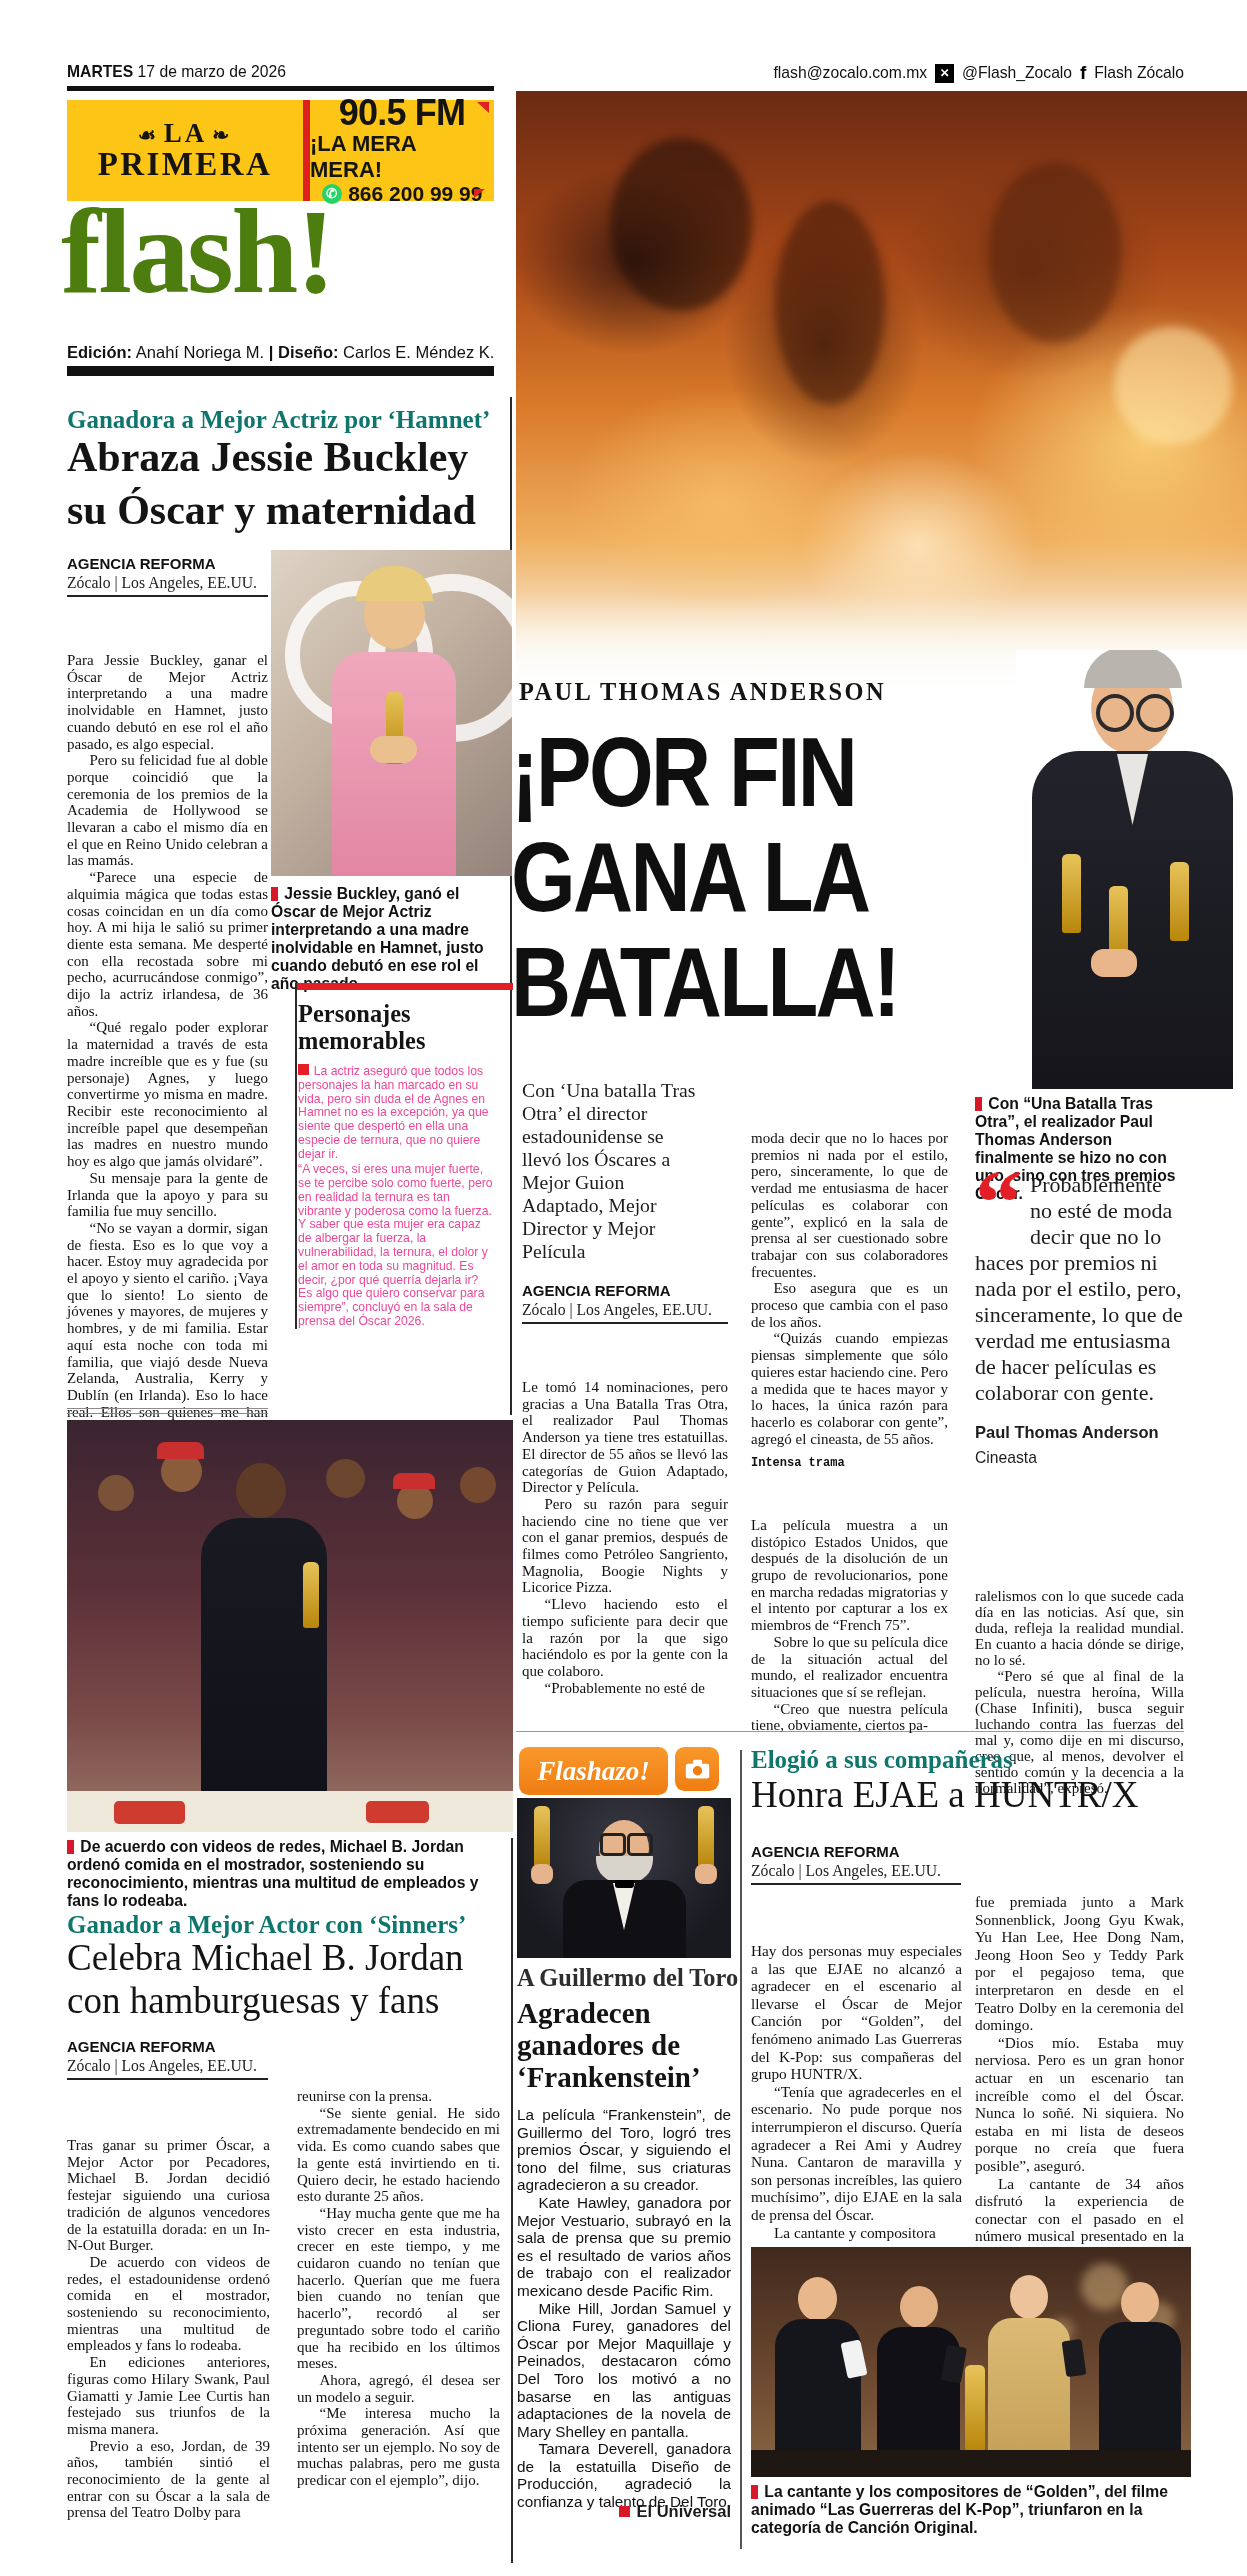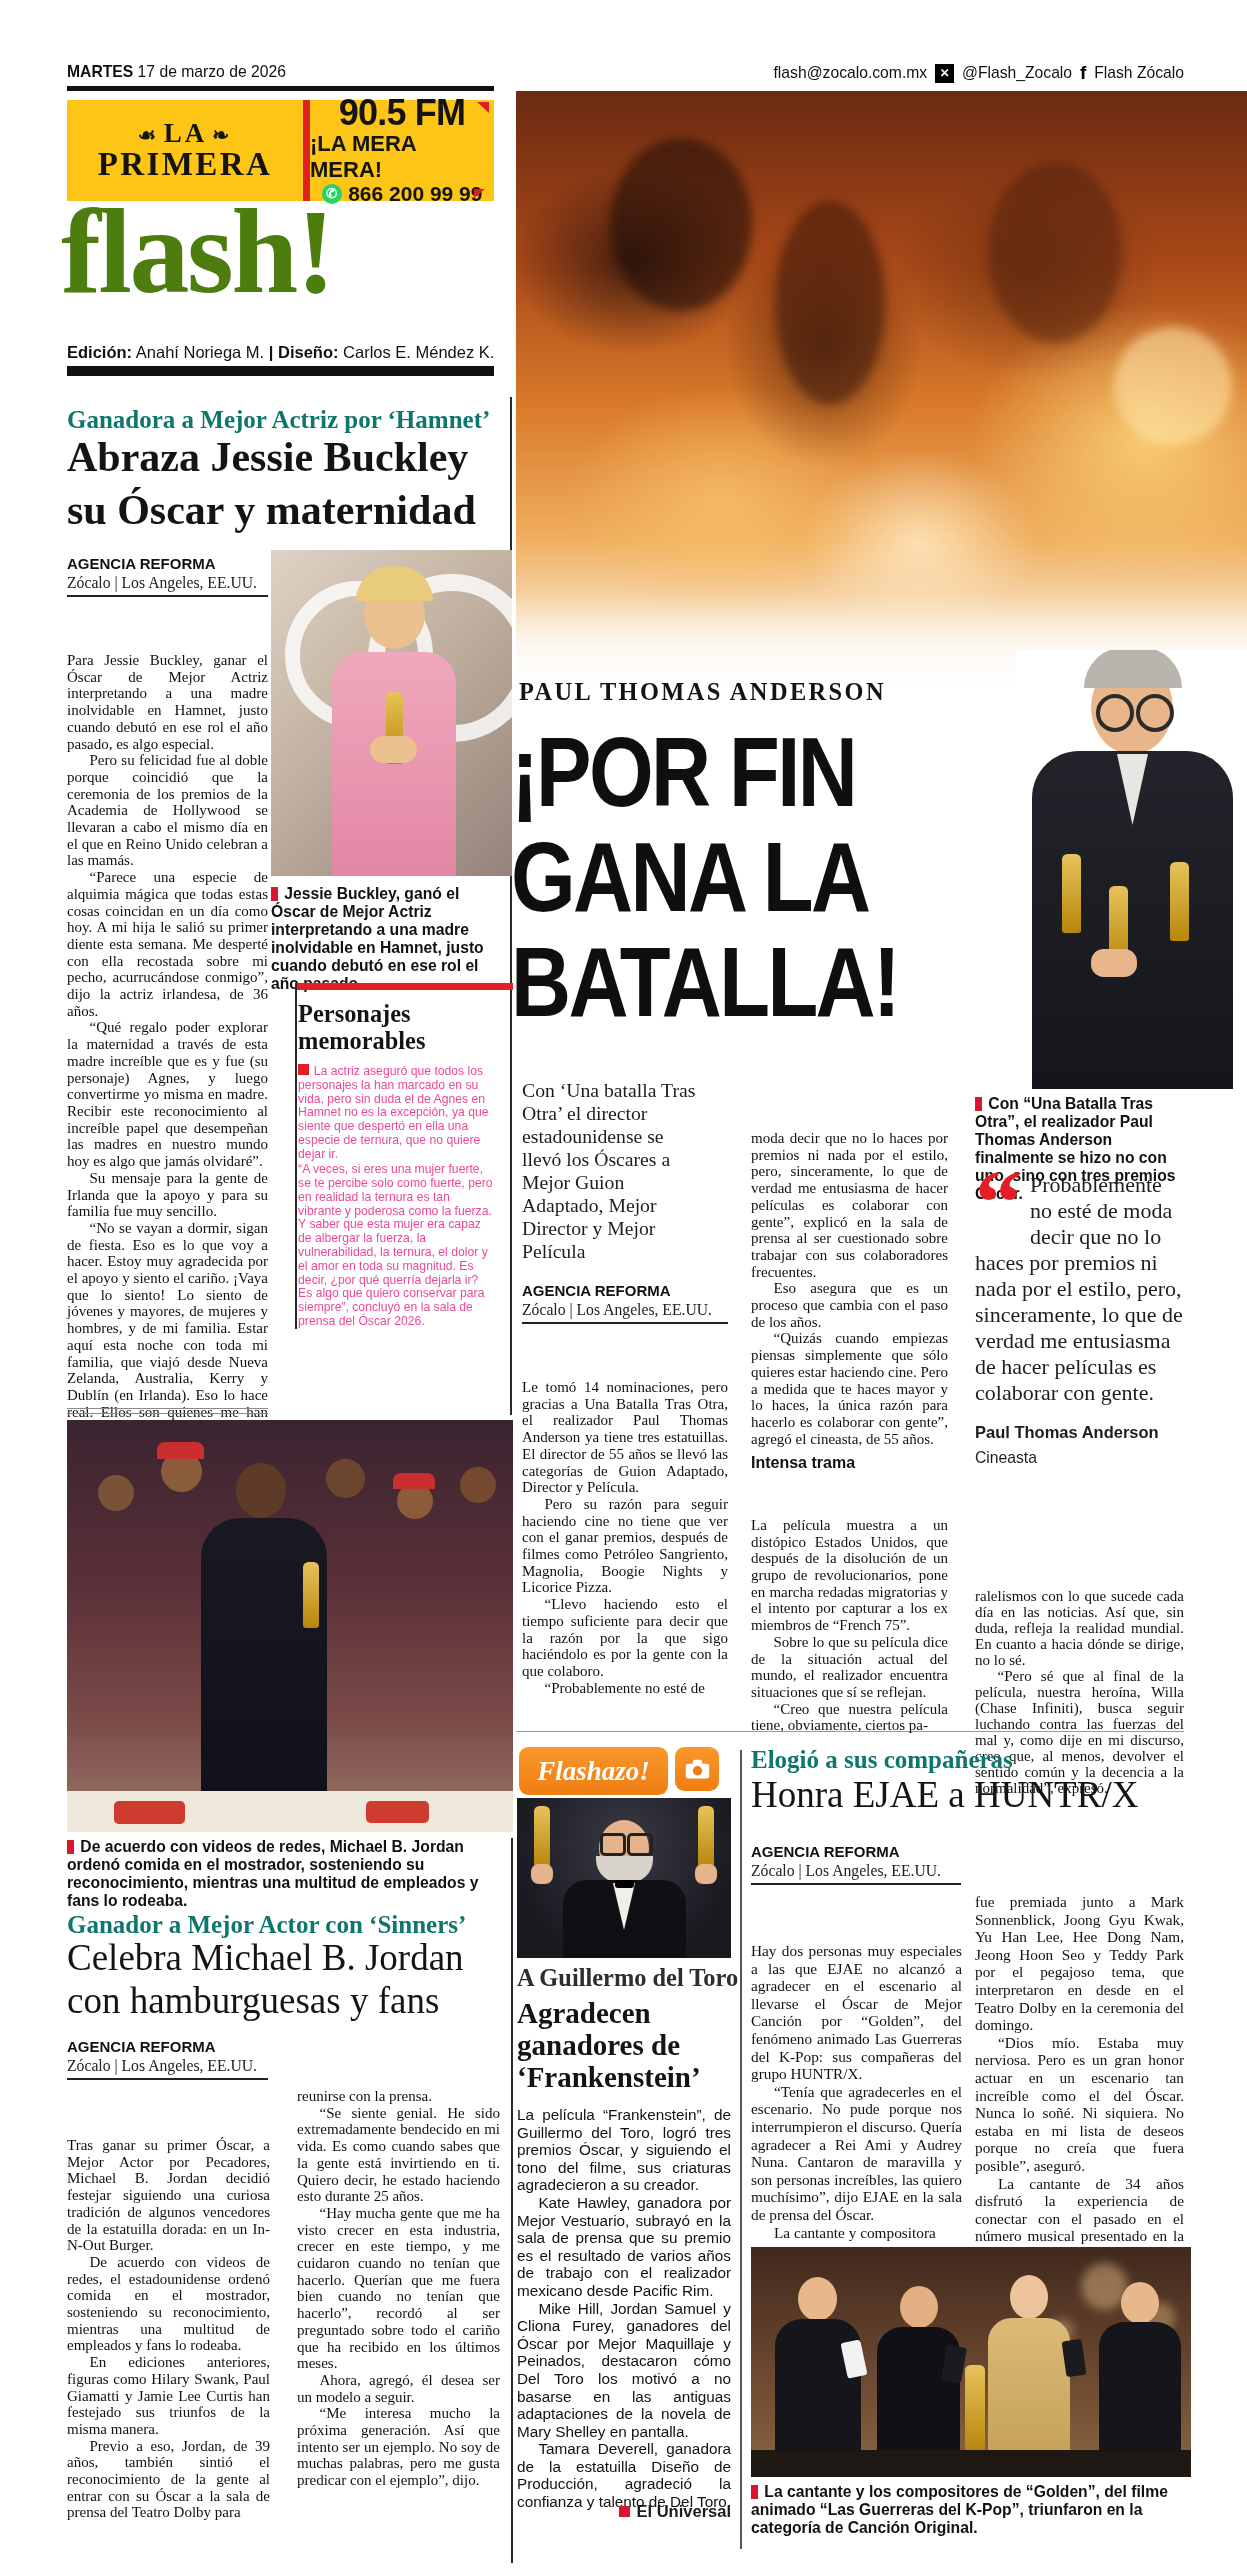--- a/index.html
+++ b/index.html
@@ -67,21 +67,21 @@
   .fade{left:0;right:0;bottom:0;height:102px;background:linear-gradient(180deg,rgba(255,255,255,0),#fff);}
   .gold{background:linear-gradient(180deg,#e7c35a,#b8860b);border-radius:5.5px 5.5px 2.4px 2.4px;}
   .skin{border-radius:50%;}
   
   .ptaname{left:519px;top:678px;font-family:"Liberation Serif",serif;font-weight:bold;
            font-size:24.4px;letter-spacing:2.4px;color:#141414;}
   .mega{left:511px;top:719px;font-family:"Liberation Sans",sans-serif;font-weight:bold;
         font-size:99px;line-height:105px;letter-spacing:-3.1px;color:#0f0f0f;
         transform:scaleX(.84);transform-origin:0 0;white-space:nowrap;}
   .deck{left:522px;top:1079px;width:179px;font-size:19.7px;line-height:23px;color:#1d1d1d;}
-  .subhead{font-family:Liberation Sans, sans-serif;font-weight:bold;font-size:16px;margin:7.9px 0 1.6px 0;text-indent:0 !important;}
+  .subhead{font-family:Liberation Mono, monospace;font-weight:bold;font-size:12px;margin:7.9px 0 1.6px 0;text-indent:0 !important;}
   .quotebox{left:975px;top:1172px;width:211px;font-size:22px;line-height:26px;color:#1d1d1d;}
   .qmark{float:left;font-size:94px;line-height:61px;color:#e31e24;font-weight:bold;margin-right:7.9px;
          font-family:"Liberation Serif",serif;}
   .qauth{font-family:"Liberation Sans",sans-serif;font-weight:bold;font-size:16.5px;margin-top:12.6px;}
   .qrole{font-family:"Liberation Sans",sans-serif;font-size:15.7px;}
   
   .fbadge{left:519px;top:1747px;width:149px;height:48px;background:linear-gradient(180deg,#f9982b,#ef7d12);
           border-radius:9.4px;color:#fff;display:flex;align-items:center;justify-content:center;
           font-family:"Liberation Serif",serif;font-weight:bold;font-style:italic;font-size:27px;}
   .fbicon{left:675px;top:1747px;width:44px;height:44px;background:linear-gradient(180deg,#f9982b,#ef7d12);

